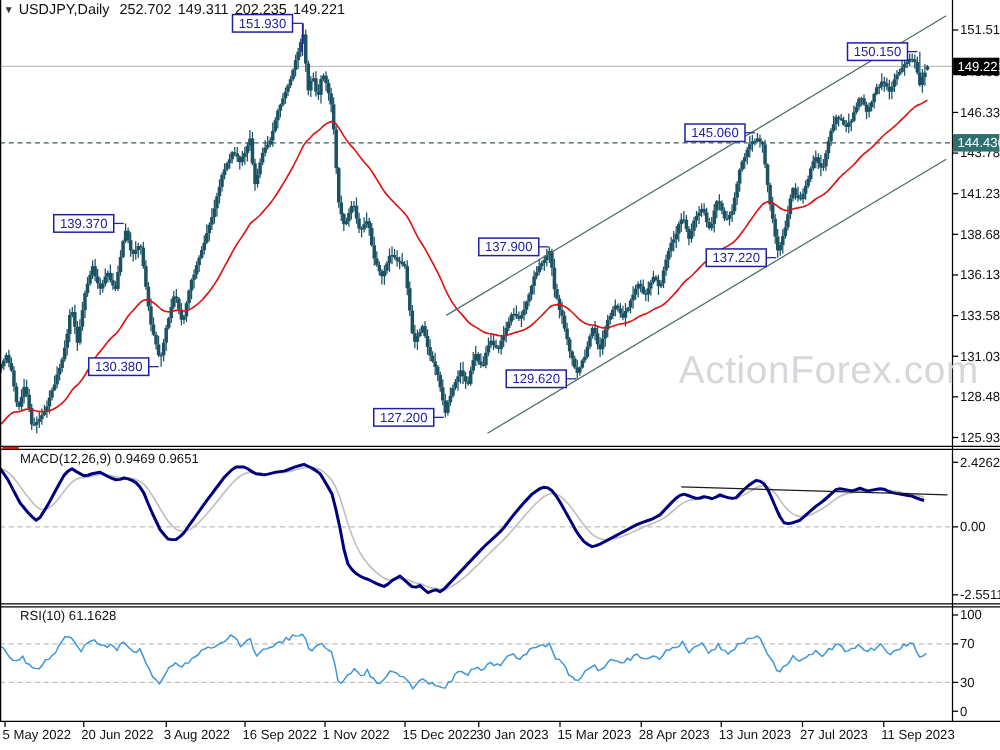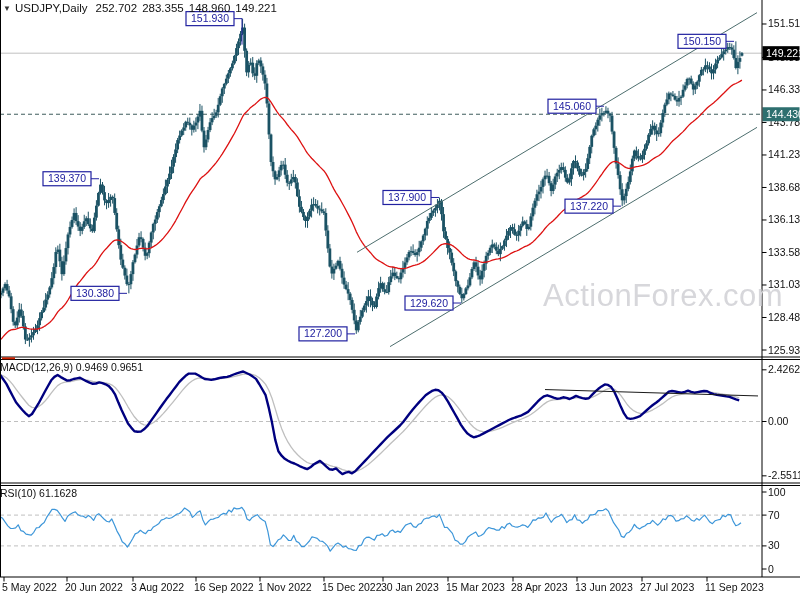--- a/index.html
+++ b/index.html
@@ -4,21 +4,21 @@
 <style>
   html,body{margin:0;padding:0;background:#ffffff;}
   .wrap{position:relative;width:800px;height:600px;background:#fff;overflow:hidden;
         font-family:"Liberation Sans",sans-serif;}
   svg{position:absolute;left:0;top:0;}
   svg text{font-family:"Liberation Sans",sans-serif;}
   .title{position:absolute;left:3px;top:2px;font-size:11.5px;color:#111;white-space:nowrap;}
   .title .dd{font-size:8px;color:#333;margin-right:4px;vertical-align:1px;}
   .title .sym{margin-right:8px;}
   .title .q{margin-right:5px;}
-  .plabel{position:absolute;left:0;font-size:10.5px;color:#111;white-space:nowrap;text-align:right;}
+  .plabel{position:absolute;left:16px;font-size:10.5px;color:#111;white-space:nowrap;text-align:right;}
   .watermark{position:absolute;left:543px;top:278px;font-size:31px;letter-spacing:0.5px;
              white-space:nowrap;}
 </style>
 </head>
 <body>
 
 <div class="wrap">
   <svg width="800" height="600" viewBox="0 0 800 600">
       <g>
         <line x1="0" y1="53.17335800000001" x2="762" y2="53.17335800000001" stroke="#C0C0C0" stroke-width="1"></line>
@@ -877,18 +877,18 @@
         <text x="511" y="591" font-size="10.5" fill="#111111" text-anchor="start">28 Apr 2023</text>
         <line x1="577" y1="577" x2="577" y2="581.5" stroke="#000000" stroke-width="1"></line>
         <text x="575" y="591" font-size="10.5" fill="#111111" text-anchor="start">13 Jun 2023</text>
         <line x1="642" y1="577" x2="642" y2="581.5" stroke="#000000" stroke-width="1"></line>
         <text x="640" y="591" font-size="10.5" fill="#111111" text-anchor="start">27 Jul 2023</text>
         <line x1="707" y1="577" x2="707" y2="581.5" stroke="#000000" stroke-width="1"></line>
         <text x="705" y="591" font-size="10.5" fill="#111111" text-anchor="start">11 Sep 2023</text>
       </g>
     </svg>
   <div class="title">
-    <span class="dd">▼</span><span class="sym">USDJPY,Daily</span><span class="q">252.702</span><span class="q">283.355</span><span class="q">148.960</span><span class="q">149.221</span>
+    <span class="dd">▼</span><span class="sym">USDJPY,Daily</span><span class="q">252.702</span><span class="q">149.311</span><span class="q">202.235</span><span class="q">149.221</span>
   </div>
   <div class="plabel" style="top:361px">MACD(12,26,9) 0.9469 0.9651</div>
   <div class="plabel" style="top:487px">RSI(10) 61.1628</div>
   <div class="watermark" style="color: rgb(215, 215, 219);">ActionForex.com</div>
 </div>
 
 </body></html>

